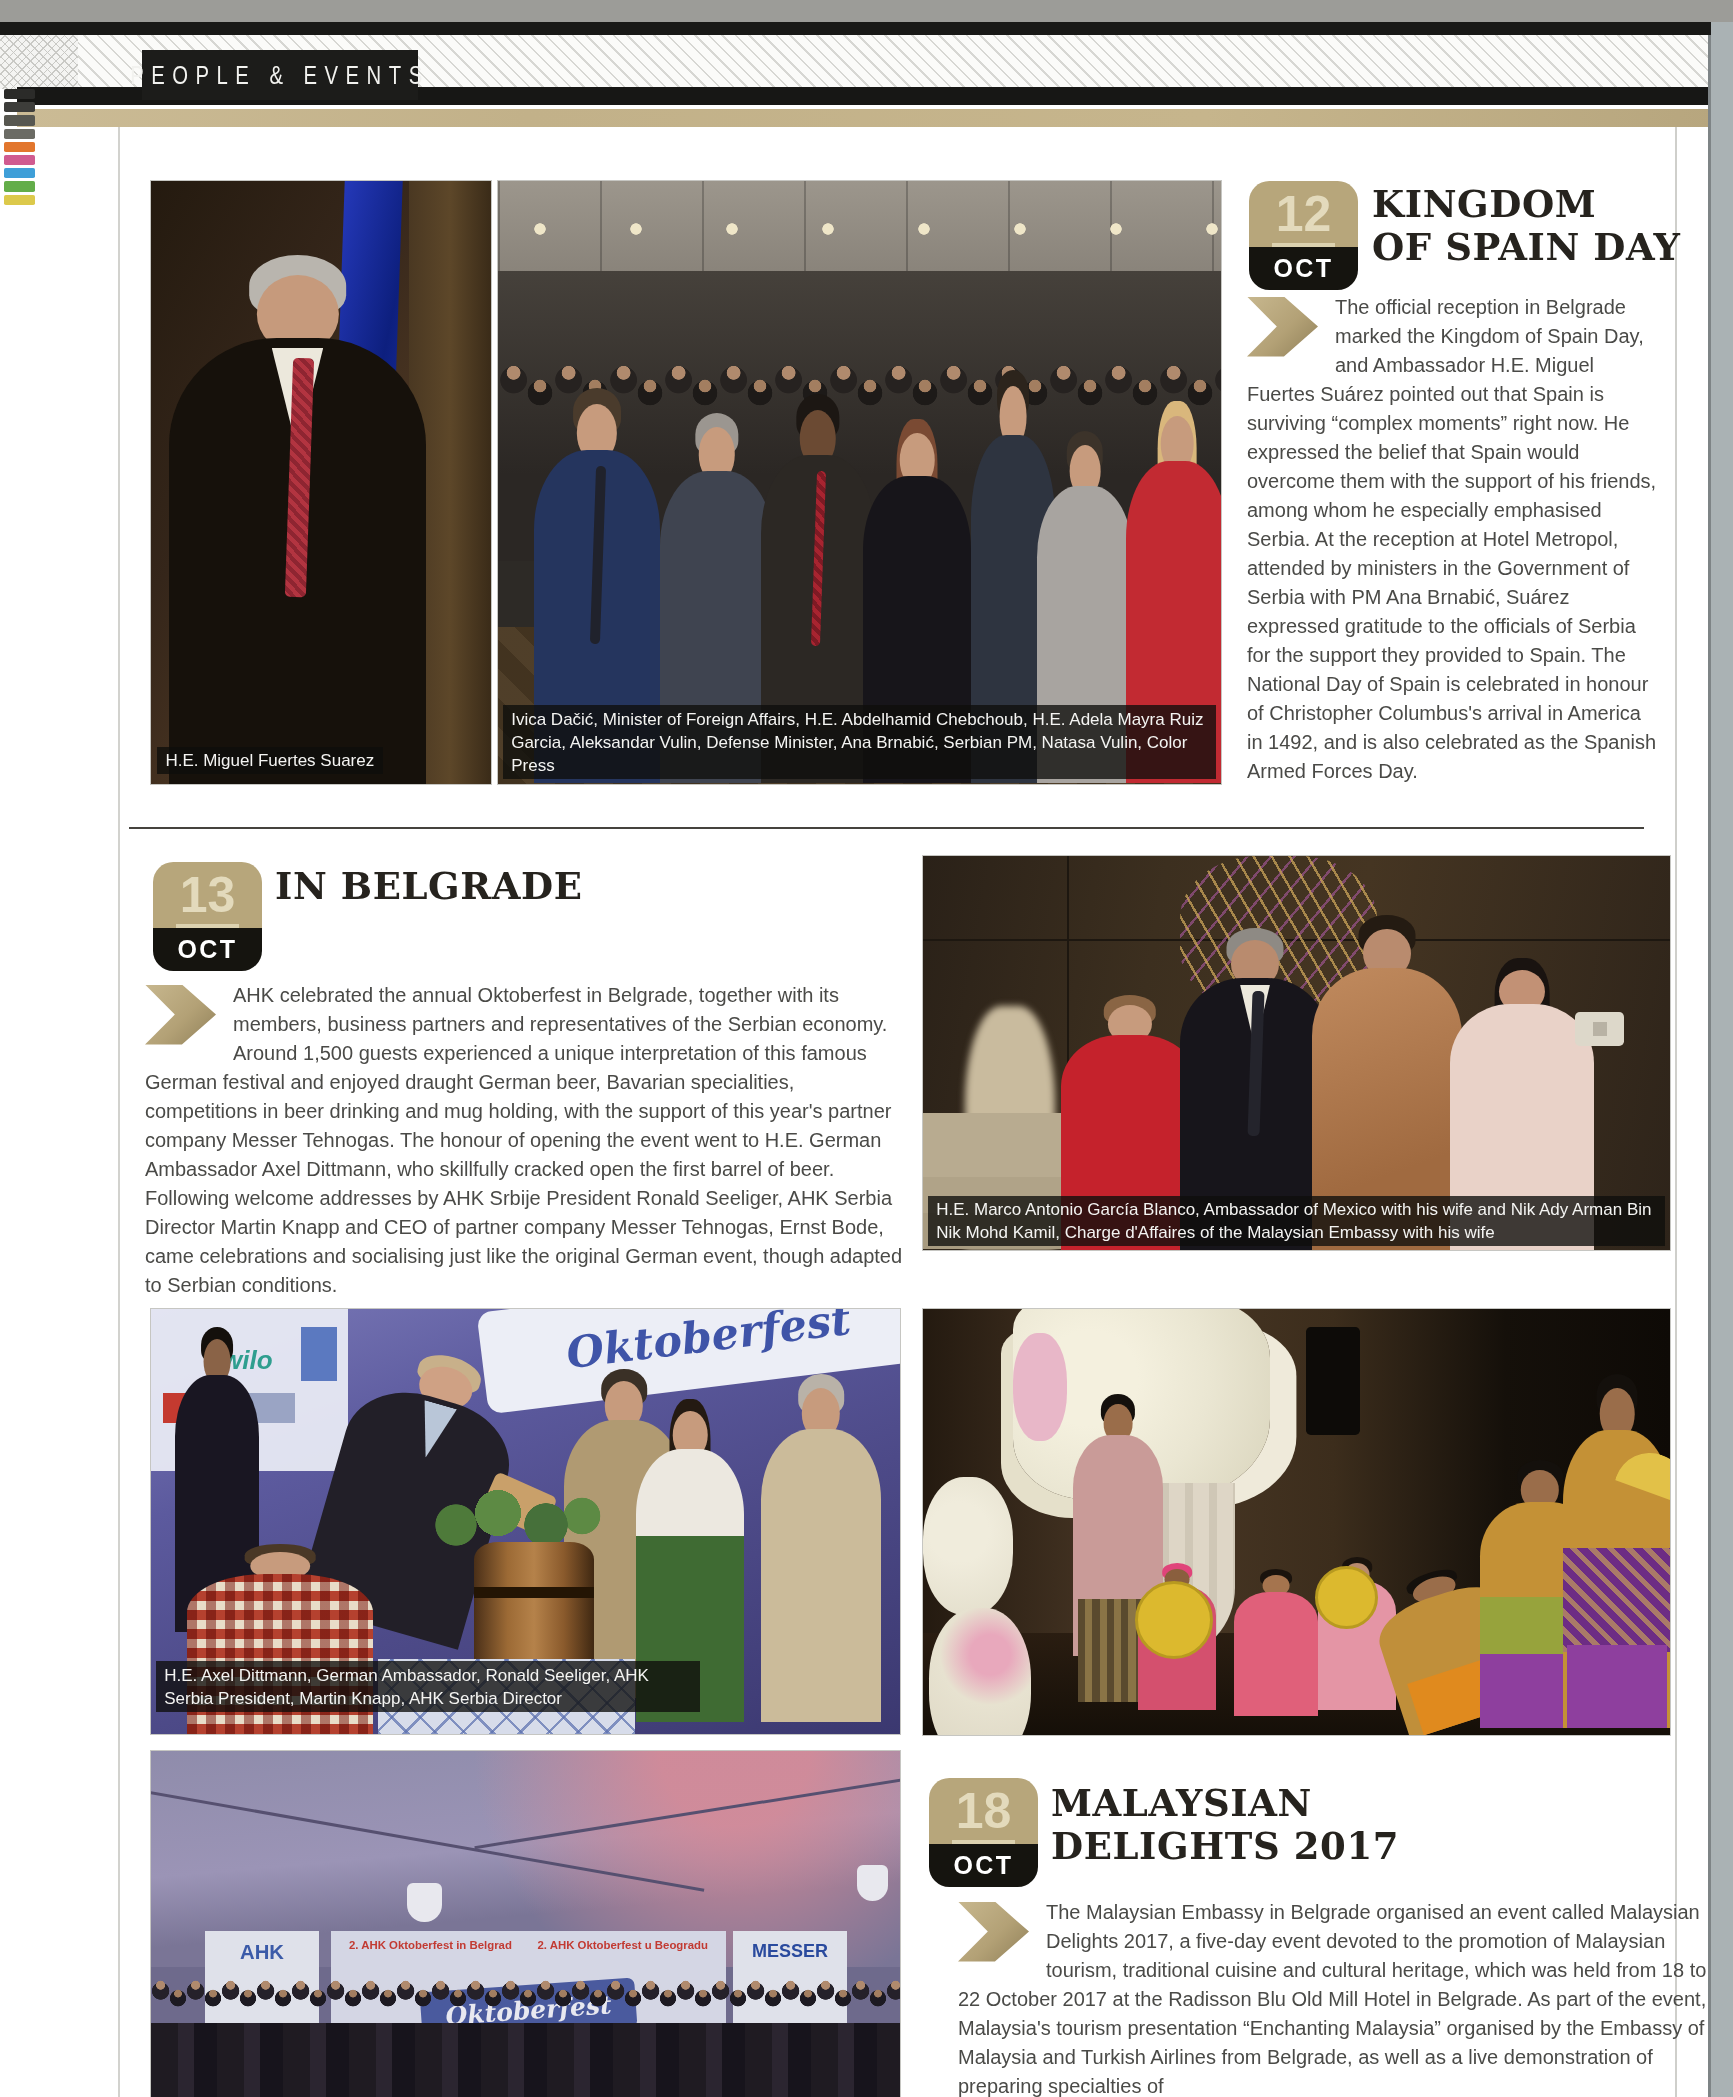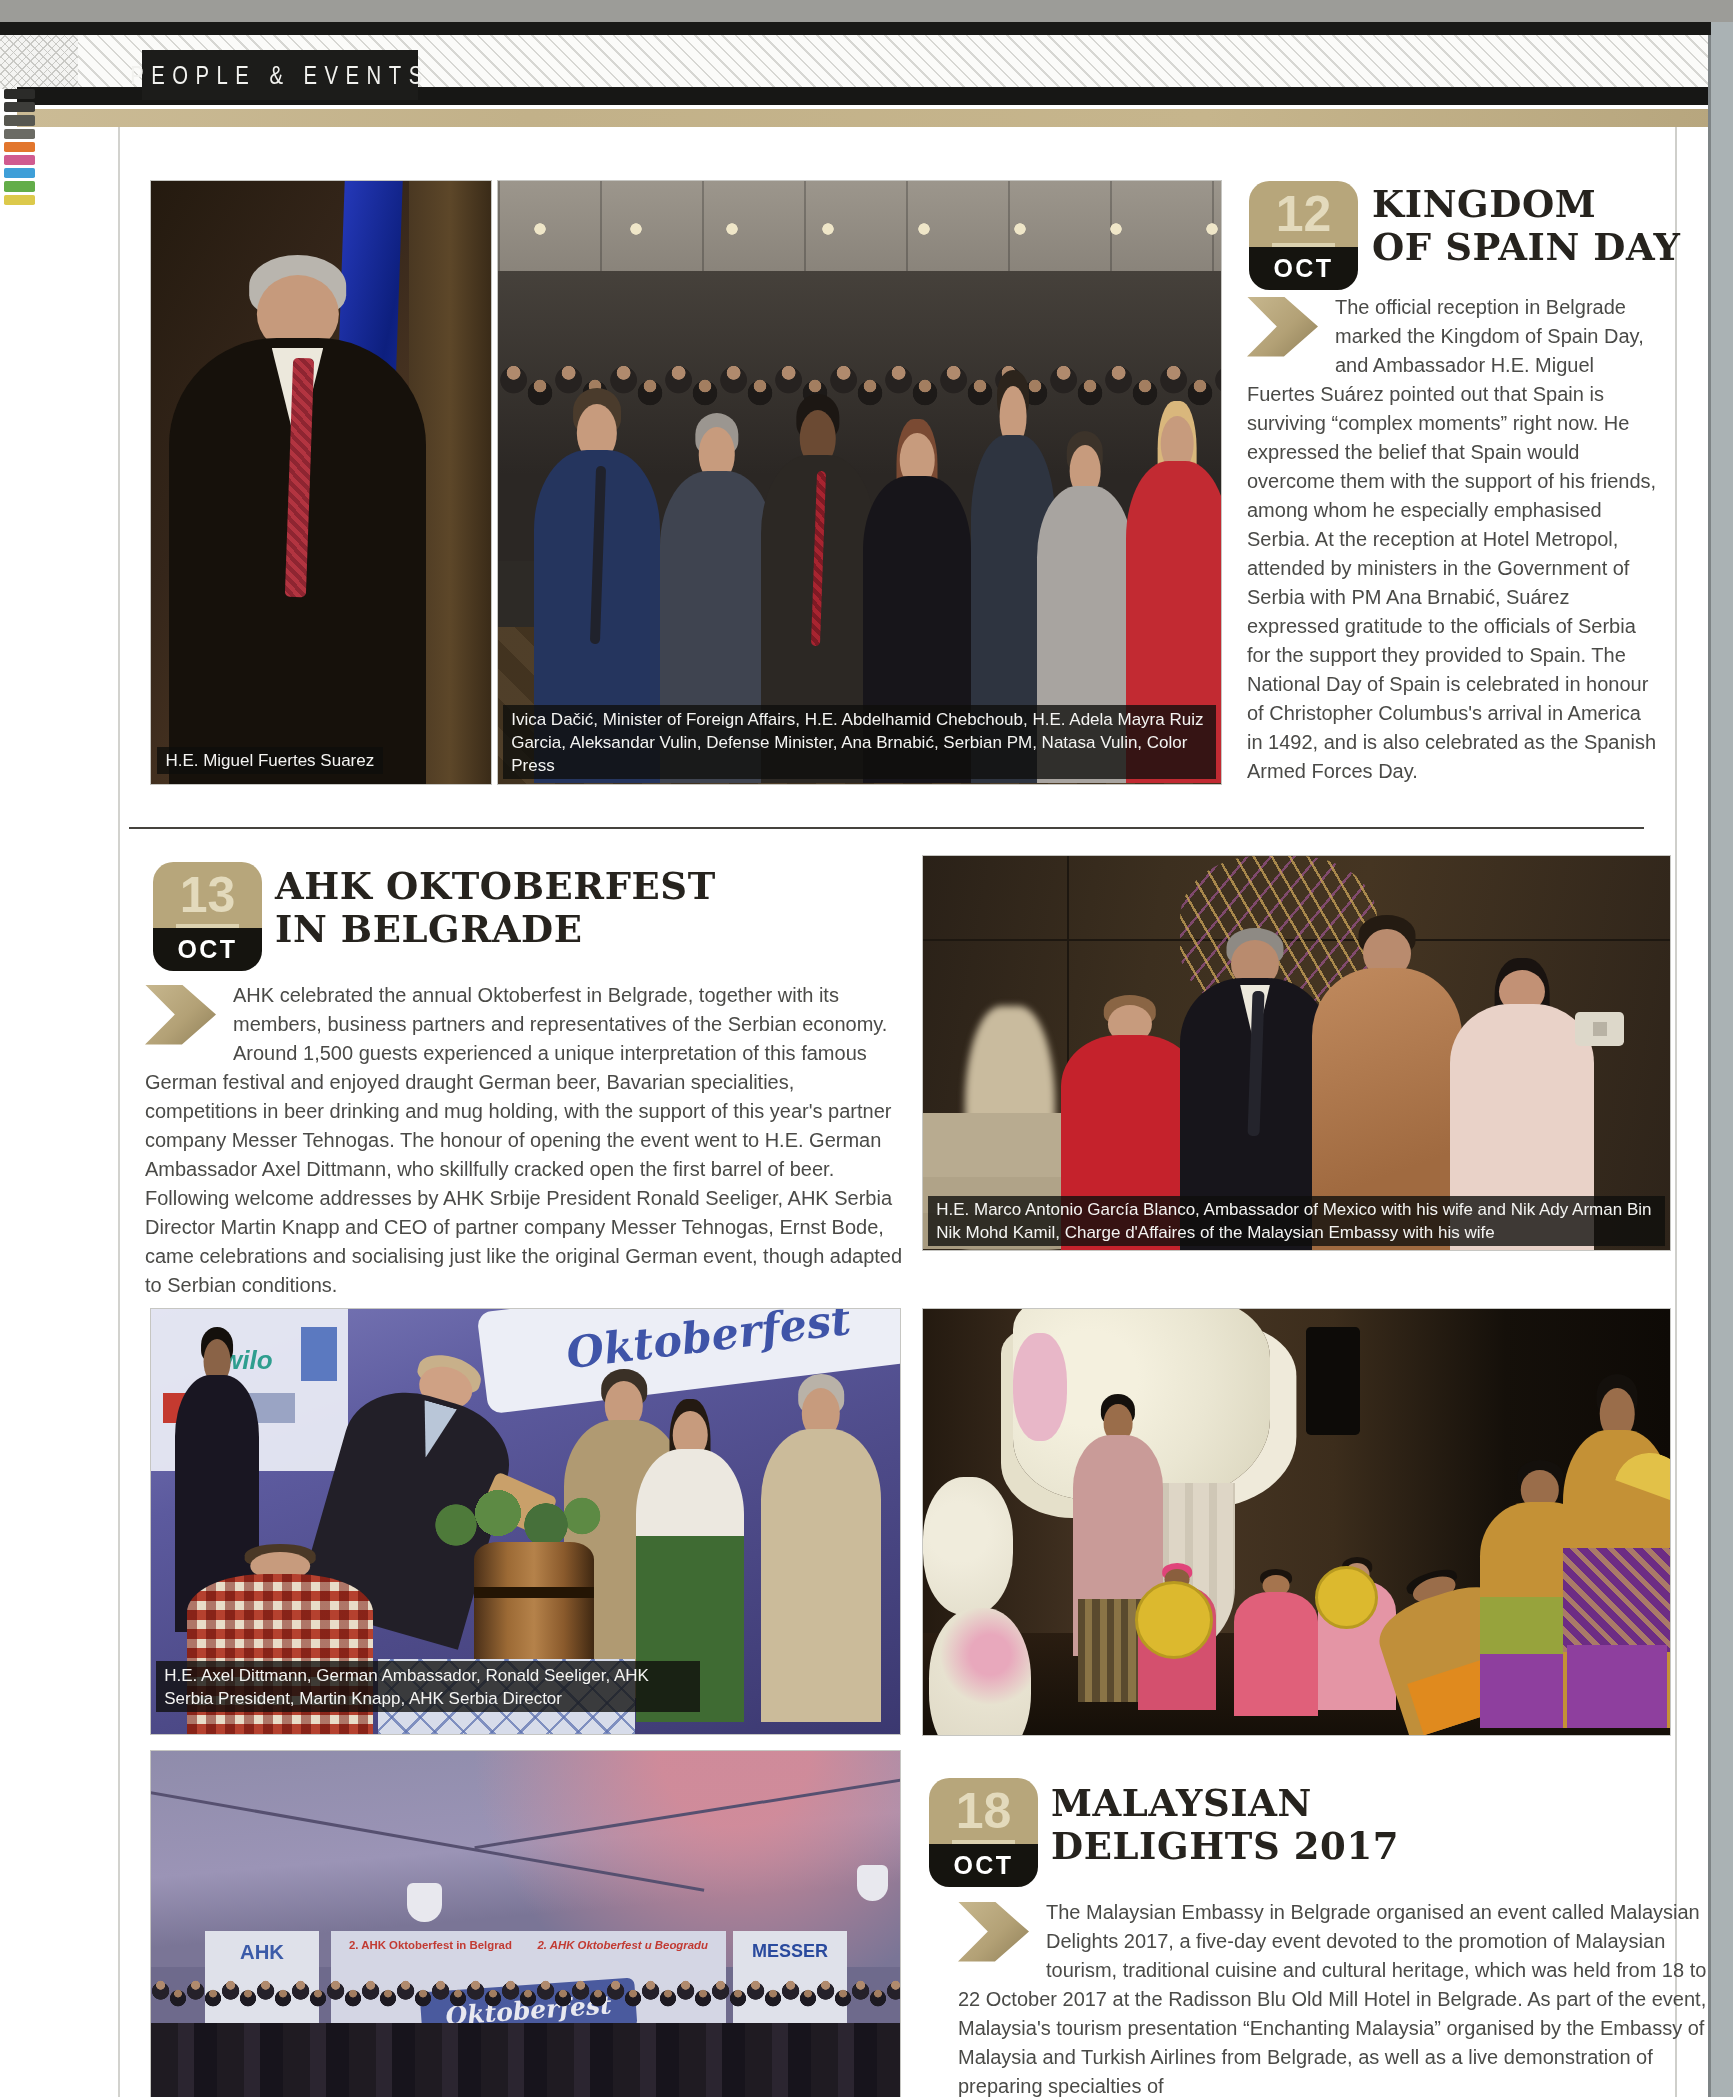--- a/index.html
+++ b/index.html
@@ -189,21 +189,20 @@
 
   <div class="badge" style="left:153px;top:862px;">
     <div class="day">
         <span>13</span>
       </div>
     <div class="mon">
         <span>OCT</span>
       </div>
   </div>
   <div class="headline" style="left:275px;top:865px;">
-    <div>AHK OKTOBERFEST</div>
     <div>IN BELGRADE</div>
   </div>
   <div class="bodytext" style="left:145px;top:981px;width:763px;height:320px;">
     <div class="chev"></div>
     <span>AHK celebrated the annual Oktoberfest in Belgrade, together with its members, business partners and representatives of the Serbian economy. Around 1,500 guests experienced a unique interpretation of this famous German festival and enjoyed draught German beer, Bavarian specialities, competitions in beer drinking and mug holding, with the support of this year's partner company Messer Tehnogas. The honour of opening the event went to H.E. German Ambassador Axel Dittmann, who skillfully cracked open the first barrel of beer. Following welcome addresses by AHK Srbije President Ronald Seeliger, AHK Serbia Director Martin Knapp and CEO of partner company Messer Tehnogas, Ernst Bode, came celebrations and socialising just like the original German event, though adapted to Serbian conditions.</span>
   </div>
 
   <div class="photo" style="left:150px;top:1308px;width:749px;height:425px;
        background:linear-gradient(160deg,#7b7ab8 0%,#5c5a9e 30%,#4d4a88 60%,#3b3870 100%);">
     <div class="abs" style="right:-36px;top:-24px;width:455px;height:102px;transform:rotate(-7deg);
@@ -267,21 +266,21 @@
   <div class="photo" style="left:150px;top:1750px;width:749px;height:348px;background:#6e6a8c;">
     <div class="abs" style="left:0;top:0;width:100%;height:62%;
          background:radial-gradient(circle at 78% 0%,rgba(217,138,150,.85) 0 12%,rgba(217,138,150,0) 42%),
          linear-gradient(175deg,#8f8cab 0%,#9b94b6 45%,#7a7596 70%);"></div>
     <div class="abs" style="left:-24px;top:36px;width:586px;height:3px;background:#565070;transform:rotate(10deg);transform-origin:left;"></div>
     <div class="abs" style="right:-24px;top:24px;width:455px;height:3px;background:#565070;transform:rotate(-9deg);transform-origin:right;"></div>
     <div class="abs" style="left:256px;top:132px;width:35px;height:39px;background:#e8e8ee;border-radius:6px 6px 17px 17px;"></div>
     <div class="abs" style="left:706px;top:114px;width:31px;height:36px;background:#e8e8ee;border-radius:6px 6px 15.6px 15.6px;"></div>
     <div class="abs" style="left:180px;top:180px;width:395px;height:126px;background:#d4d6e4;">
       <span style="position:absolute;left:18px;top:8.4px;font-size:11.4px;font-weight:bold;color:#c23a32;white-space:nowrap;">2. AHK Oktoberfest in Belgrad</span>
-      <span style="position:absolute;right:18px;top:8.4px;font-size:11.4px;font-weight:bold;color:#c23a32;white-space:nowrap;font-style:italic;">2. AHK Oktoberfest u Beogradu</span>
+      <span style="position:absolute;right:18px;top:8.4px;font-size:11.4px;font-weight:bold;color:#c23a32;white-space:nowrap;">2. AHK Oktoberfest u Beogradu</span>
       <div style="position:absolute;left:90px;top:54px;width:215px;height:50px;background:#4a5a9e;border-radius:7.2px;
            transform:rotate(-4deg);display:flex;align-items:center;justify-content:center;">
         <span style="font-family:'DejaVu Serif',serif;font-style:italic;font-weight:bold;font-size:25px;color:#e8e8f0;">Oktoberfest</span>
       </div>
     </div>
     <div class="abs" style="left:54px;top:180px;width:114px;height:120px;background:#dfe1ea;display:flex;align-items:flex-start;justify-content:center;padding-top:9.6px;">
       <span style="font-size:20.3px;font-weight:bold;color:#3b5aa8;">AHK</span>
     </div>
     <div class="abs" style="left:582px;top:180px;width:114px;height:120px;background:#dfe1ea;display:flex;align-items:flex-start;justify-content:center;padding-top:9.6px;">
       <span style="font-size:18px;font-weight:bold;color:#2a4a9e;">MESSER</span>

